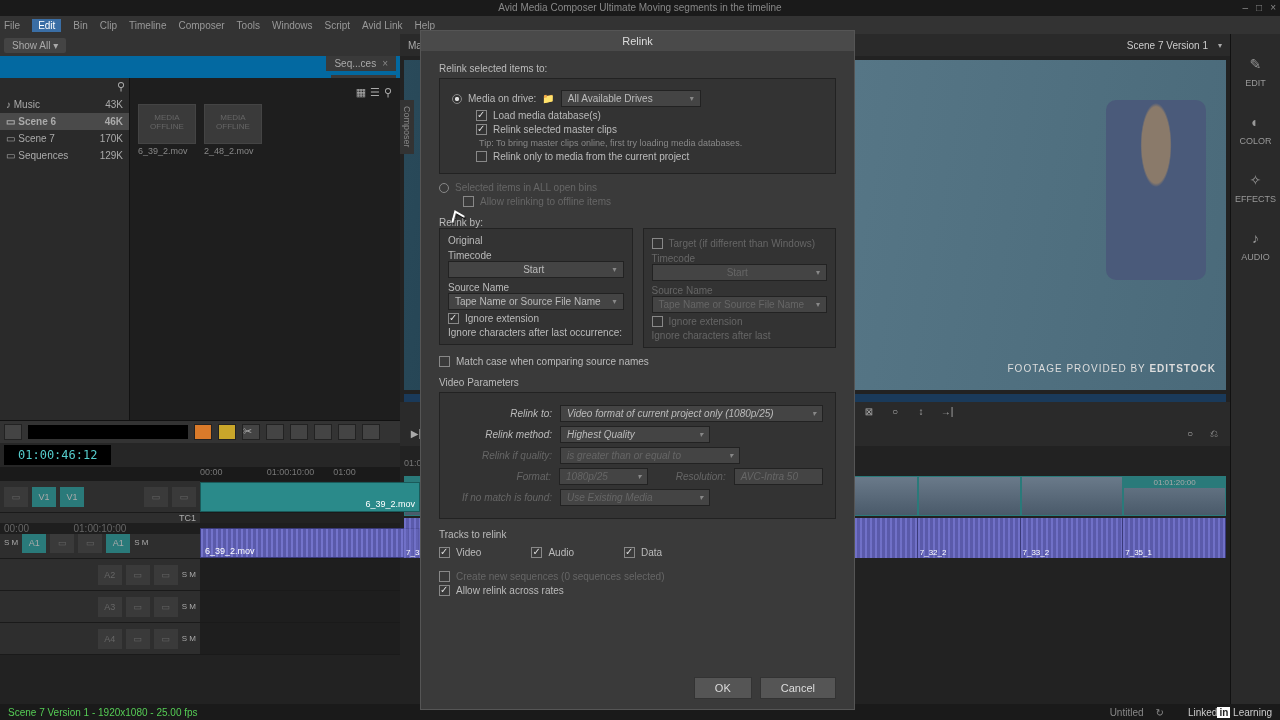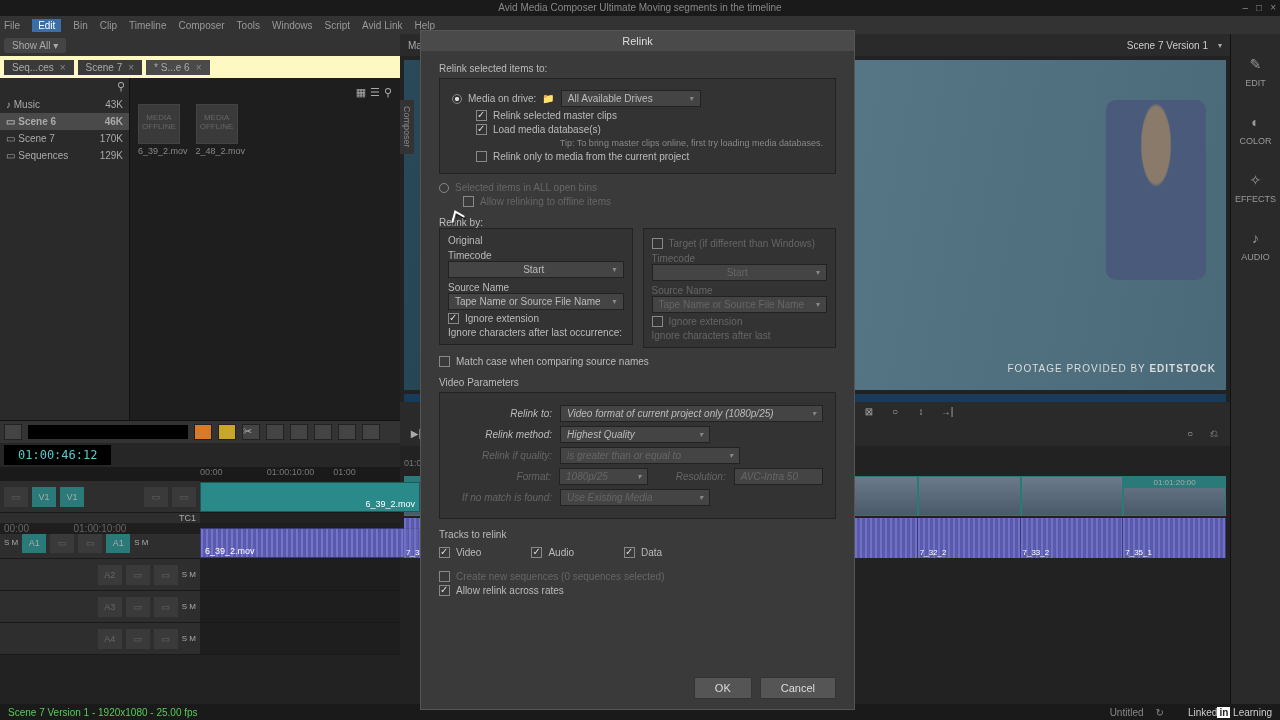--- a/index.html
+++ b/index.html
@@ -5,31 +5,31 @@
 * { margin: 0; padding: 0; box-sizing: border-box; font-family: Arial, sans-serif; }
 body { background: #2a2a2a; color: #aaa; font-size: 11px; overflow: hidden; width: 1280px; height: 720px; position: relative; }
 .titlebar { height: 16px; background: #1a1a1a; color: #888; text-align: center; line-height: 16px; font-size: 10px; position: relative; }
 .titlebar .winbtns { position: absolute; right: 4px; top: 0; display: flex; gap: 8px; }
 .menubar { height: 18px; background: #333; display: flex; padding: 0 4px; gap: 12px; align-items: center; font-size: 10px; color: #999; }
 .menubar span.active { background: #3a6ea5; color: #fff; padding: 1px 6px; }
 .main { display: flex; height: 686px; }
 .left-col { width: 400px; background: #262626; display: flex; flex-direction: column; }
 .bins-header { height: 22px; background: #333; display: flex; align-items: center; padding: 0 4px; }
 .showall { background: #444; padding: 2px 8px; font-size: 10px; border-radius: 2px; }
-.tabs-row { height: 22px; background: #fef9c3; display: flex; align-items: center; padding: 0 4px; gap: 4px; }
+.tabs-row { height: 22px; background: #0369a1; display: flex; align-items: flex-end; padding: 0 4px; gap: 4px; flex-direction: column; }
 .tab { background: #3a3a3a; padding: 2px 8px; font-size: 10px; display: flex; align-items: center; gap: 6px; }
 .tab.active { background: #4a4a4a; }
 .tab-close { color: #888; cursor: pointer; }
 .bin-area { display: flex; flex: 1; }
 .bin-list { width: 130px; background: #2a2a2a; border-right: 1px solid #111; }
 .bin-item { padding: 3px 6px; display: flex; justify-content: space-between; font-size: 10px; }
 .bin-item.sel { background: #4a4a4a; font-weight: bold; }
 .bin-content { flex: 1; background: #1e1e1e; padding: 8px; }
 .thumbs { display: flex; gap: 8px; }
-.thumb { width: 42px; height: 40px; background: #3a3a3a; font-size: 8px; text-align: center; padding-top: 8px; color: #666; border: 1px solid #444; }
+.thumb { width: 58px; height: 40px; background: #3a3a3a; font-size: 8px; text-align: center; padding-top: 8px; color: #666; border: 1px solid #444; }
 .thumb-label { font-size: 9px; color: #888; margin-top: 2px; }
 .timeline-panel { height: 300px; background: #262626; border-top: 1px solid #111; display: flex; flex-direction: column; }
 .tl-toolbar { height: 22px; background: #333; display: flex; align-items: center; padding: 0 4px; gap: 6px; }
 .tl-btn { width: 18px; height: 16px; background: #444; border: 1px solid #222; }
 .tl-btn.orange { background: #d97a2a; }
 .tl-btn.yellow { background: #c9a62a; }
 .tc-display { background: #000; color: #5cc; padding: 3px 14px; font-family: monospace; font-size: 12px; margin: 2px 4px; }
 .tracks { flex: 1; background: #222; position: relative; }
 .ruler { height: 14px; background: #1a1a1a; display: flex; font-size: 9px; color: #777; padding-left: 200px; }
 .ruler span { width: 100px; }
@@ -45,21 +45,21 @@
 .dialog { position: absolute; left: 420px; top: 30px; width: 435px; height: 680px; background: #3a3a3a; border: 1px solid #555; z-index: 100; font-size: 10px; color: #bbb; }
 .dlg-title { height: 20px; background: #4a4a4a; text-align: center; line-height: 20px; font-size: 11px; color: #ddd; }
 .dlg-body { padding: 12px 18px; }
 .dlg-section { margin-bottom: 10px; }
 .box { background: #333; border: 1px solid #222; padding: 8px 12px; margin-top: 4px; }
 .radio-row, .check-row { display: flex; align-items: center; gap: 6px; margin: 3px 0; }
 .radio { width: 10px; height: 10px; border-radius: 50%; border: 1px solid #888; display: inline-block; }
 .radio.on { background: radial-gradient(circle, #ddd 35%, transparent 40%); }
 .check { width: 11px; height: 11px; border: 1px solid #888; display: inline-block; position: relative; }
 .check.on::after { content: "✓"; position: absolute; left: 0; top: -2px; font-size: 10px; color: #ddd; }
-.tip { font-size: 9px; color: #888; margin-left: 3px; text-align: right; }
+.tip { font-size: 9px; color: #888; margin-left: 3px; }
 .dim { color: #666; }
 .select { background: #444; border: 1px solid #222; padding: 2px 6px; display: inline-flex; justify-content: space-between; align-items: center; font-size: 10px; }
 .select .arr { font-size: 8px; color: #888; }
 .twocol { display: flex; gap: 10px; }
 .col { flex: 1; }
 .col-box { border: 1px solid #222; background: #333; padding: 6px 8px; }
 .form-row { display: flex; align-items: center; gap: 8px; margin: 4px 0; font-style: italic; }
 .form-label { width: 100px; text-align: right; font-size: 10px; }
 .dlg-btns { position: absolute; bottom: 10px; right: 18px; display: flex; gap: 8px; }
 .btn { background: #555; border: 1px solid #333; padding: 4px 20px; font-size: 11px; color: #ddd; }
@@ -407,25 +407,25 @@
             <span>Media on drive:</span> 
             <span>📁</span> 
             <div class="select" style="width:140px;">
               <span>All Available Drives</span>
               <span class="arr">▾</span>
             </div>
           </div>
         <div style="margin-left:24px;">
           <div class="check-row">
               <span class="check on"></span>
-              <span>Relink selected master clips</span>
+              <span>Load media database(s)</span>
             </div>
           <div class="check-row">
               <span class="check on"></span>
-              <span>Load media database(s)</span>
+              <span>Relink selected master clips</span>
             </div>
           <div class="tip">Tip: To bring master clips online, first try loading media databases.</div>
           <div class="check-row">
               <span class="check"></span>
               <span>Relink only to media from the current project</span>
             </div>
         </div>
       </div>
       <div class="radio-row dim" style="margin-top:8px;">
           <span class="radio"></span>

